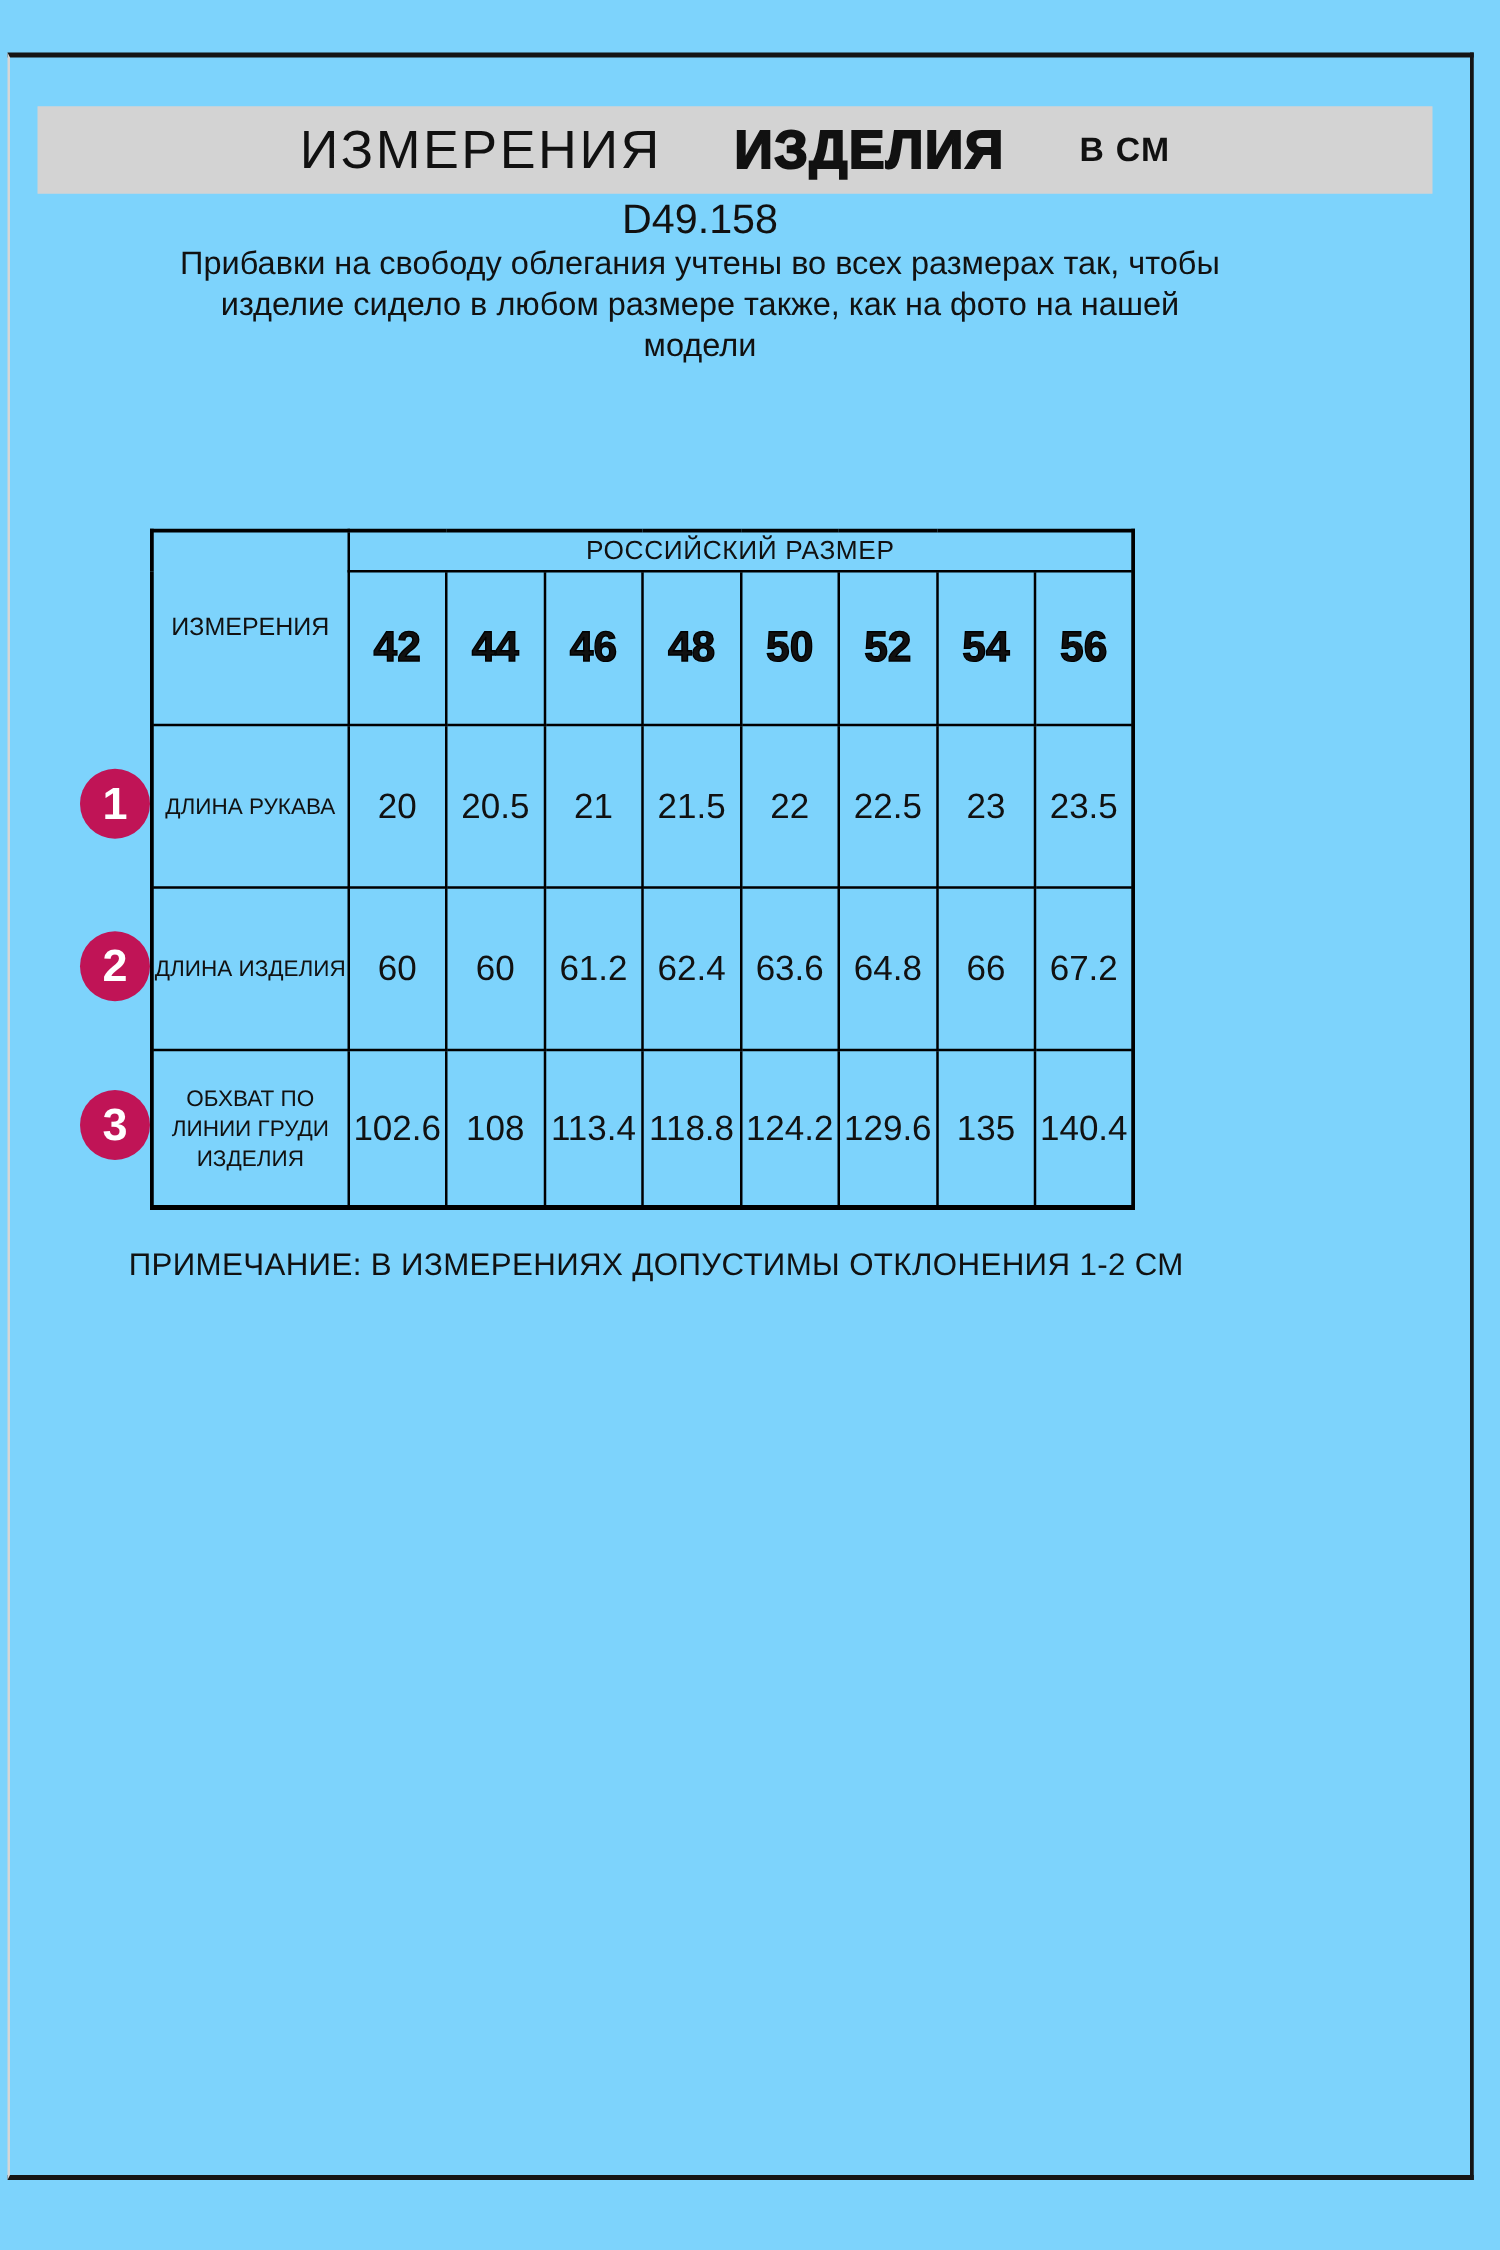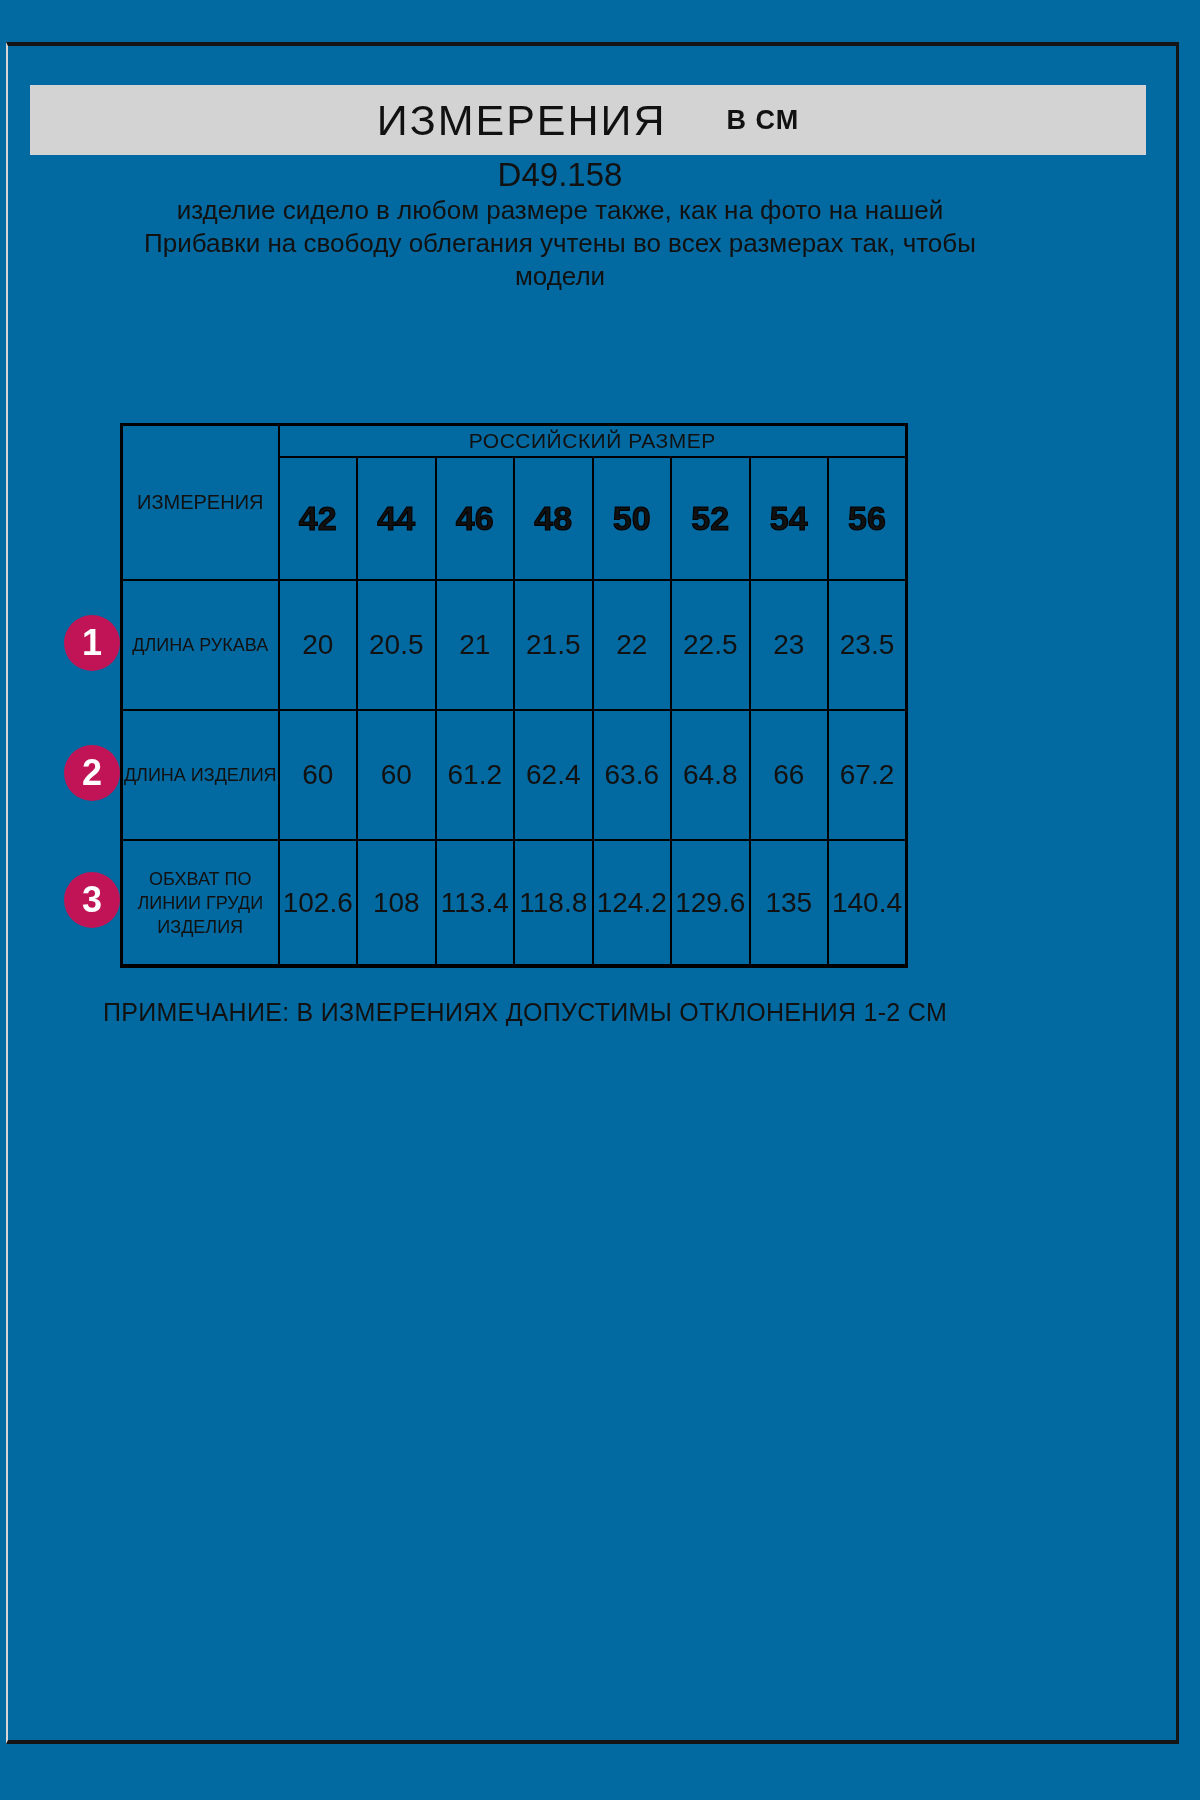--- a/index.html
+++ b/index.html
@@ -1,17 +1,17 @@
 <!DOCTYPE html>
 <html><head>
 <meta charset="utf-8">
 <style>
   html,body{margin:0;padding:0;background:#ffffff;}
   .canvas{
-    position:relative;width:1200px;height:1800px;background:#0369a1;overflow:hidden;
+    position:relative;width:1200px;height:1800px;background:#7dd3fc;overflow:hidden;
     font-family:"Liberation Sans",sans-serif;color:#111;
   }
   .frame{
     position:absolute;left:6px;top:42px;width:1168px;height:1694px;
     border-top:4px solid #151515;border-right:3px solid #151515;border-bottom:4px solid #151515;
     border-left:2px solid #d6d6d6;
   }
   .header-bar{
     position:absolute;left:30px;top:85px;width:1116px;height:70px;
     background:#d3d3d3;display:flex;align-items:center;justify-content:center;
@@ -51,28 +51,29 @@
   }
 </style>
 </head>
 <body>
 
 <div class="canvas">
   <div class="frame"></div>
 
   <div class="header-bar" style="background: rgb(211, 211, 211);">
     <span class="t1">ИЗМЕРЕНИЯ</span>
+    <span class="t2">ИЗДЕЛИЯ</span>
     <span class="t3">В СМ</span>
   </div>
 
   <div class="model-code">D49.158</div>
 
   <div class="desc">
+    <div>Прибавки на свободу облегания учтены во всех размерах так, чтобы</div>
     <div>изделие сидело в любом размере также, как на фото на нашей</div>
-    <div>Прибавки на свободу облегания учтены во всех размерах так, чтобы</div>
     <div>модели</div>
   </div>
 
   <table class="size-table">
     <colgroup>
       <col style="width:157px">
       <col style="width:78.5px">
         <col style="width:78.5px">
         <col style="width:78.5px">
         <col style="width:78.5px">

